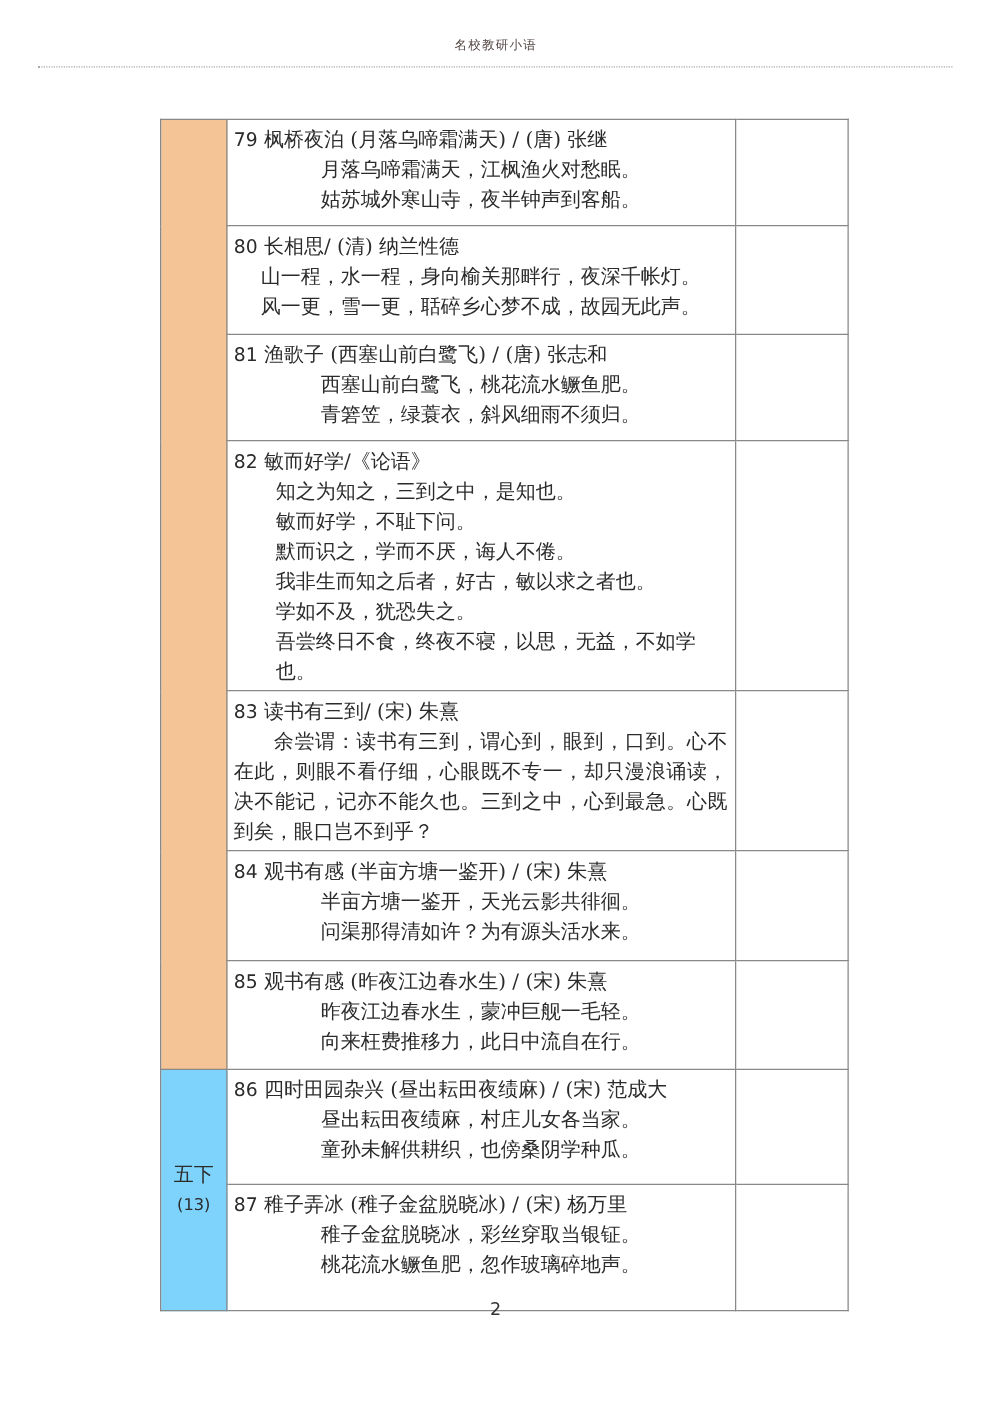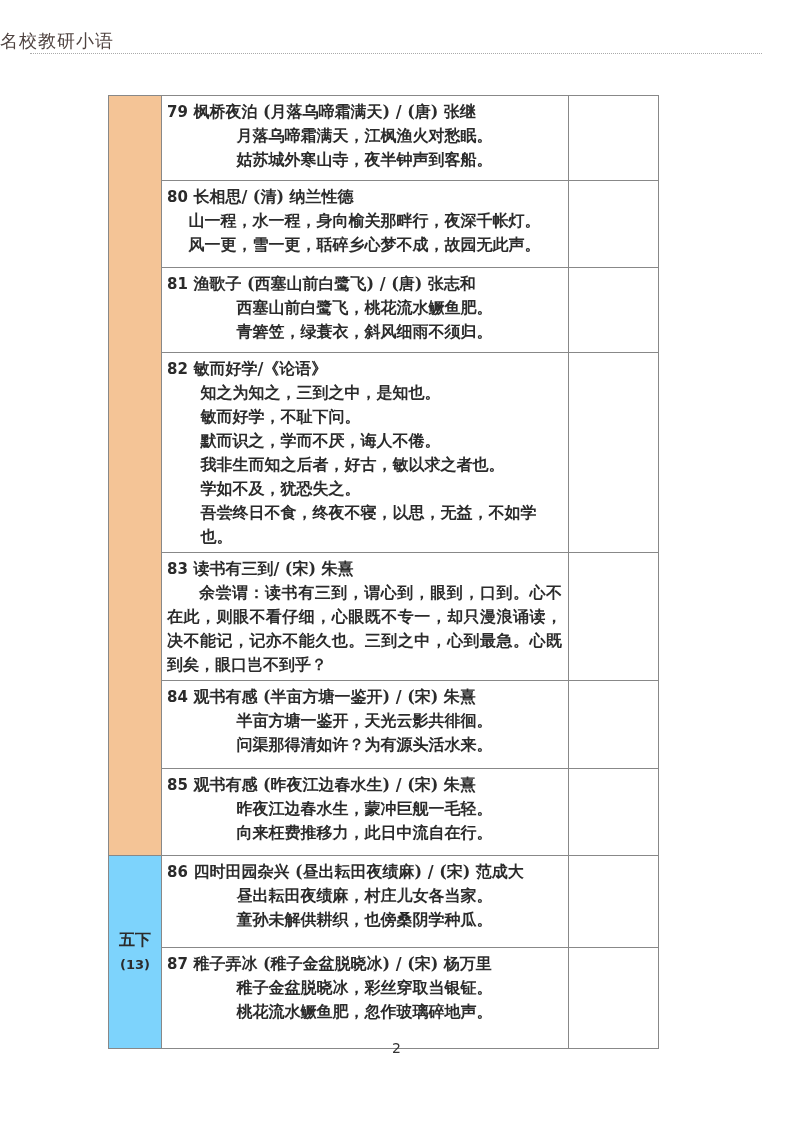--- a/index.html
+++ b/index.html
@@ -6,32 +6,31 @@
   html, body { background: #ffffff; }
   body {
     width: 793px; height: 1121px;
     font-family: "DejaVu Serif", "Liberation Serif", serif;
     color: #2b2b2b;
   }
   .page { position: relative; width: 793px; height: 1121px; background: #ffffff; overflow: hidden; }
 
   .header-title {
     position: absolute; top: 29px; left: 0; width: 100%;
-    text-align: left; font-size: 18px; color: #4f4340; letter-spacing: 1px;
+    text-align: center; font-size: 10px; color: #4f4340; letter-spacing: 1px;
   }
   .header-rule {
     position: absolute; top: 53px; left: 30px; right: 31px; height: 0;
     border-top: 1px dotted #aaaaaa;
   }
 
   table.poems {
-    position: absolute; left: 108px; top: 95px;
+    position: absolute; left: 128px; top: 95px;
     border-collapse: collapse; table-layout: fixed;
     width: 550px;
-    font-weight: bold;
   }
   table.poems td { border: 1px solid #888888; vertical-align: top; }
 
   .label-cell {
     vertical-align: middle !important;
     text-align: center;
     font-size: 16px; line-height: 25px;
   }
   .label-cell div:nth-child(2) {
     font-family: "DejaVu Sans", "Liberation Sans", sans-serif;

